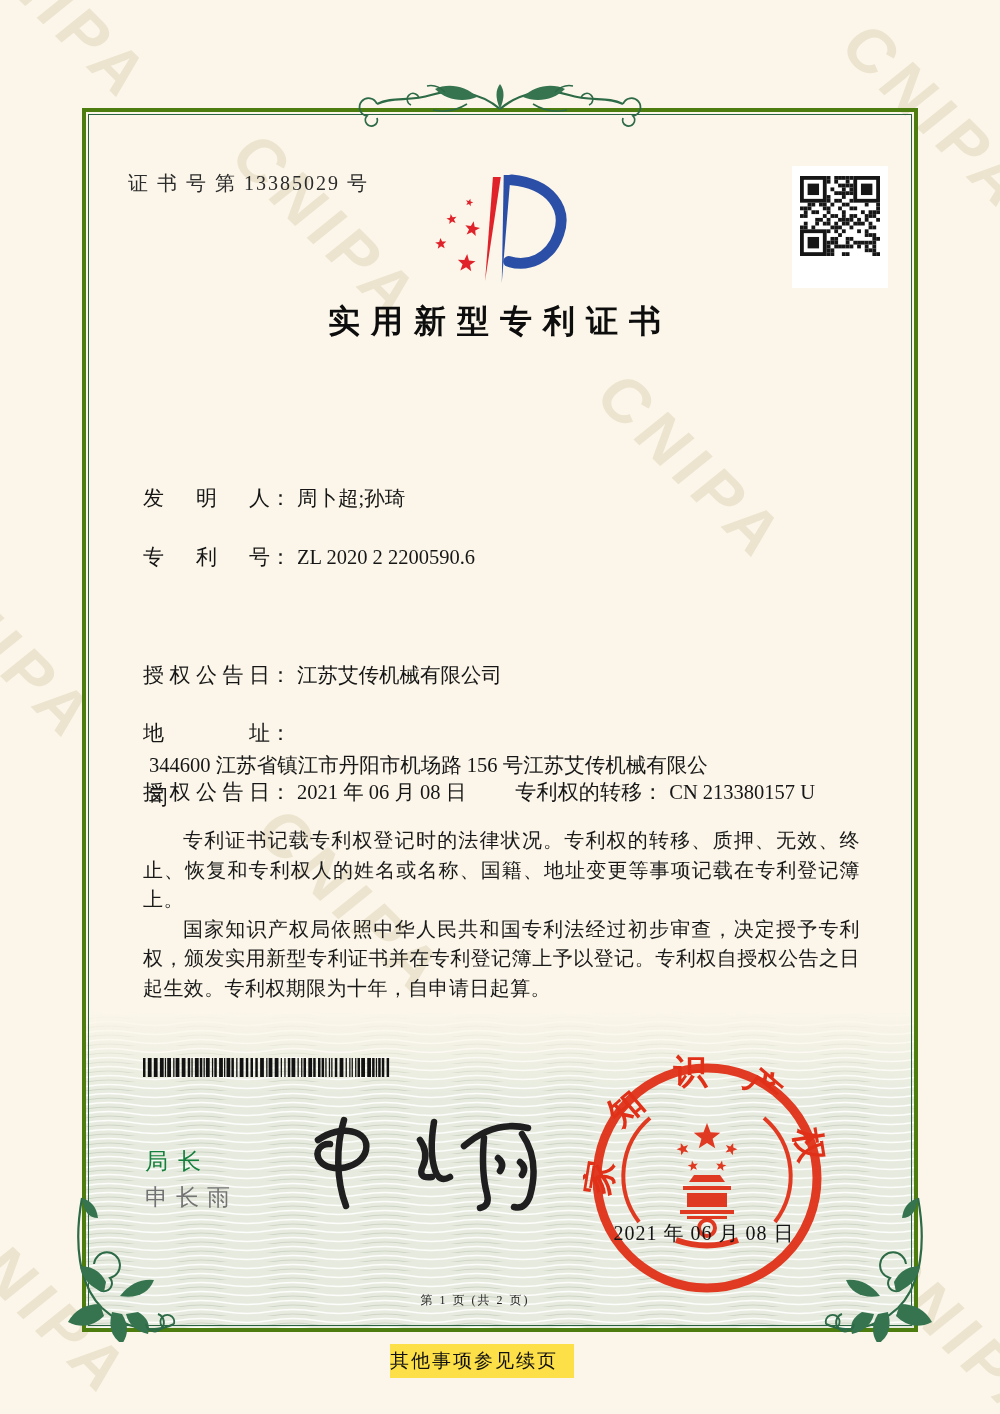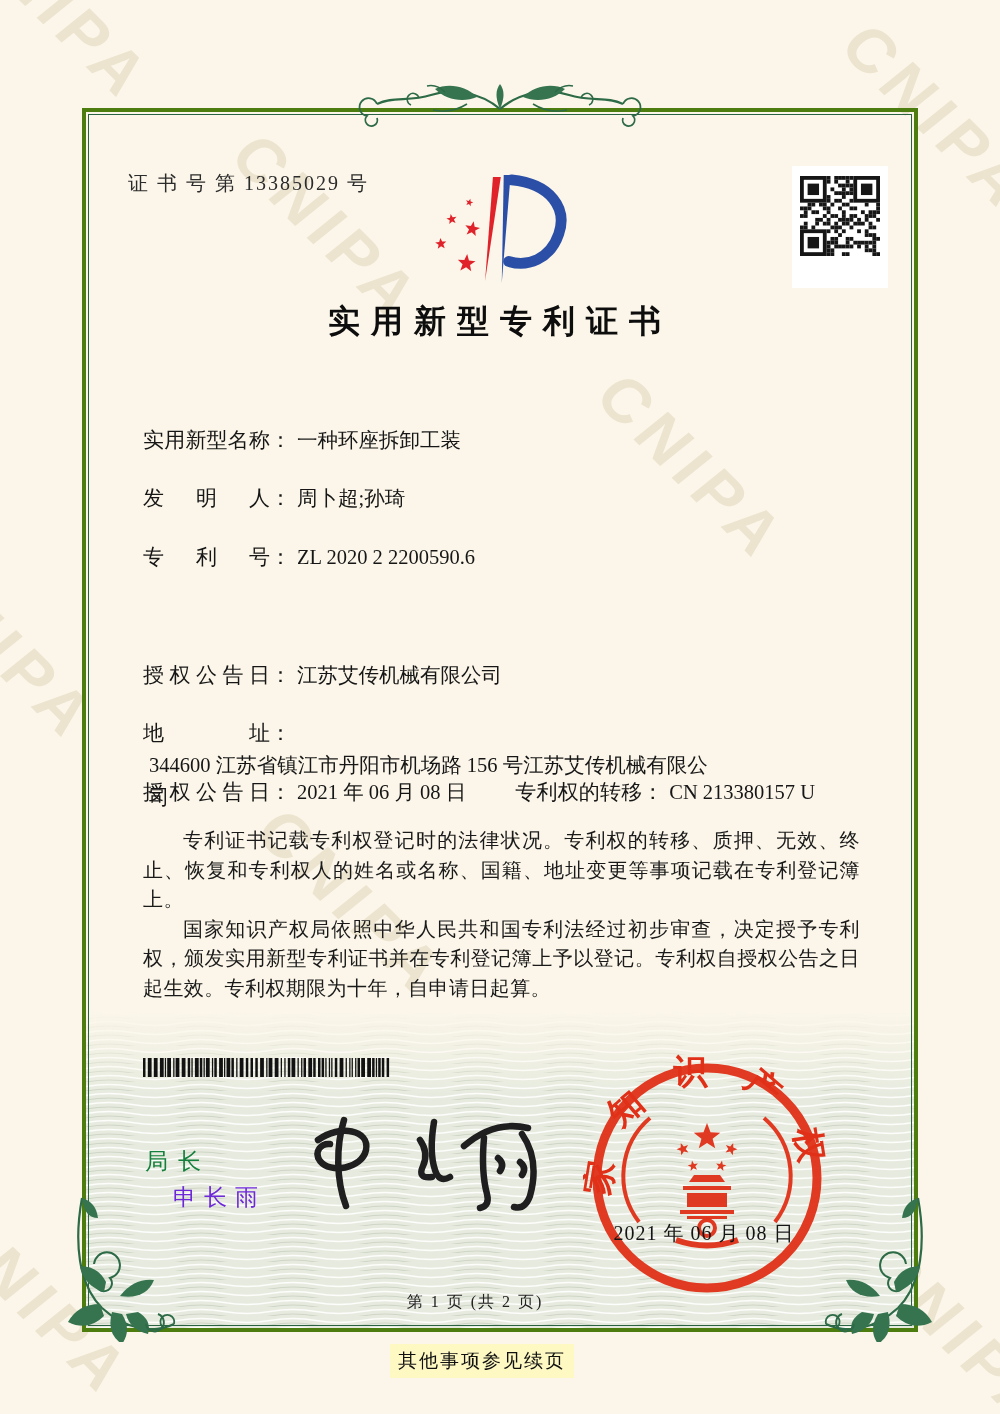--- a/index.html
+++ b/index.html
@@ -56,35 +56,35 @@
   .row.r7{ top:664px; }
   .row .val.address { width:566px; line-height:32px; }
   .row.r7 .pair1 { display:inline-block; width:367px; }
   .paragraphs { position:absolute; left:57px; right:54px; top:714px; }
   .paragraphs p {
     font-size:20px; line-height:29.5px; text-align:justify; text-indent:2em;
     letter-spacing:.4px; color:#1a1a1a;
   }
   .barcode { position:absolute; left:57px; top:946px; }
   .signer-title { position:absolute; left:59px; top:1034px; font-family:"Liberation Sans","DejaVu Sans",sans-serif; font-size:23px; letter-spacing:10px; color:#15803d; }
-  .signer-name  { position:absolute; left:59px; top:1070px; font-family:"Liberation Sans","DejaVu Sans",sans-serif; font-size:23px; letter-spacing:8px; color:#6d28d9;margin-left:28px; }
+  .signer-name  { position:absolute; left:59px; top:1070px; font-family:"Liberation Sans","DejaVu Sans",sans-serif; font-size:23px; letter-spacing:8px; color:#737373; }
   .signature { position:absolute; left:196px; top:994px; }
   .seal { position:absolute; left:497px; top:942px; mix-blend-mode:multiply; }
   .page-info {
     position:absolute; left:0; right:0; top:1180px; text-align:center;
-    font-size:16px; letter-spacing:2px; transform:translateX(-25px); color:#222;
+    font-size:12px; letter-spacing:2px; transform:translateX(-25px); color:#222;
   }
   
   .ornament-top { position:absolute; left:355px; top:82px; z-index:3; }
   .flourish { position:absolute; z-index:3; }
   .flourish.bl { left:68px;  top:1192px; }
   .flourish.br { left:822px; top:1192px; transform:scaleX(-1); }
   .continuation {
     position:absolute; left:390px; top:1344px; width:184px; height:34px; z-index:3;
-    background:#fef9c3; text-align:center; line-height:34px;
+    background:#fde047; line-height:34px;
     font-size:19px; letter-spacing:2px; color:#111;
   }
   .gr { stroke:#2d6a46; fill:none; }
   .gf { fill:#35744e; stroke:none; }
 </style>
 </head>
 <body>
 
 <div class="page">
 
@@ -281,23 +281,20 @@
             <rect x="60" y="4" width="20" height="20" fill="#ffffff"></rect>
             <rect x="64" y="8" width="12" height="12" fill="#161616"></rect>
             <rect x="0" y="56" width="28" height="28" fill="#161616"></rect>
             <rect x="4" y="60" width="20" height="20" fill="#ffffff"></rect>
             <rect x="8" y="64" width="12" height="12" fill="#161616"></rect>
           </svg>
       </div>
 
       <div class="title">实用新型专利证书</div>
 
-      <div class="row r1">
-        <span class="lbl">实用新型名称</span><span class="colon">：</span><span class="val">一种环座拆卸工装</span>
-      </div>
       <div class="row r2">
         <span class="lbl">发明人</span><span class="colon">：</span><span class="val">周卜超;孙琦</span>
       </div>
       <div class="row r3">
         <span class="lbl">专利号</span><span class="colon">：</span><span class="val">ZL 2020 2 2200590.6</span>
       </div>
       <div class="row r5">
         <span class="lbl">授权公告日</span><span class="colon">：</span><span class="val">江苏艾传机械有限公司</span>
       </div>
       <div class="row r6">

